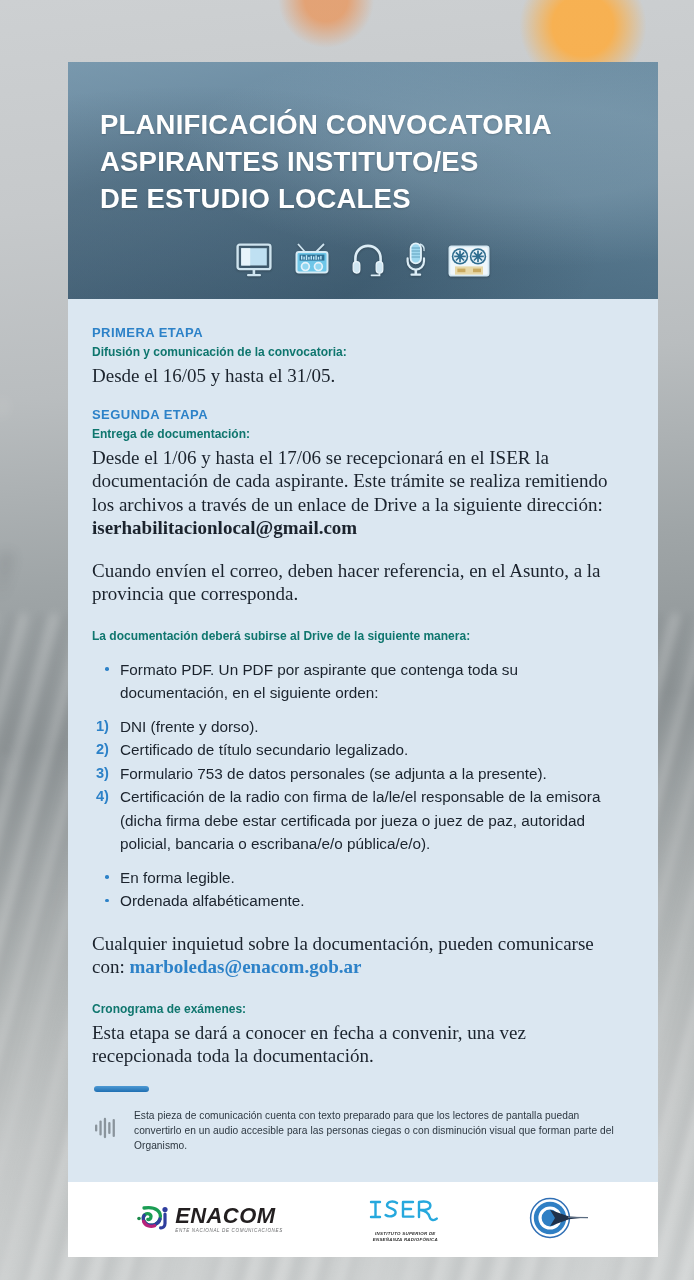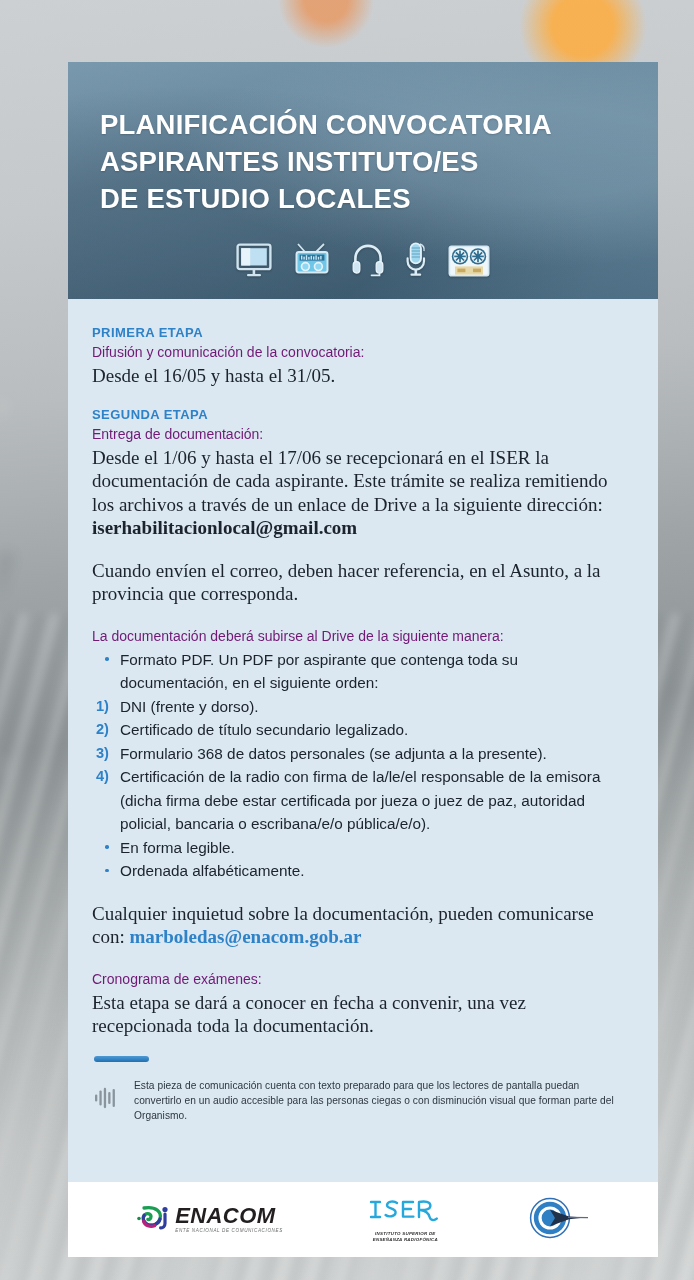--- a/index.html
+++ b/index.html
@@ -101,36 +101,36 @@
   .body { padding: 26px 28px 0 24px; }
 
   .etapa {
     color: #2d82c8;
     font-size: 13px;
     font-weight: 700;
     letter-spacing: .45px;
     margin-bottom: 1px;
   }
   .sub {
-    color: #701a75;
-    font-size: 14px;
-    font-weight: 400;
+    color: #0f766e;
+    font-size: 12px;
+    font-weight: 700;
     line-height: 23px;
   }
   p.txt {
     color: #1b232d;
     font-size: 19px;
     line-height: 23.5px;
     font-family: Liberation Serif, serif;
   }
   .mail { color: #2d82c8; font-weight: 700; }
   .gap { height: 19px; }
 
   
-  ul.blist, ol.nlist { list-style: none; }
+  ul.blist, ol.nlist { list-style: none; margin-top: 10px; }
   ul.blist li, ol.nlist li {
     position: relative;
     color: #1b232d;
     font-size: 15.3px;
     line-height: 23.5px;
     padding-left: 24px;
     margin-left: 4px;
   }
   ul.blist li .bullet {
     position: absolute;
@@ -332,21 +332,21 @@
       <li>
         <span class="num">1)</span>
         <span>DNI (frente y dorso).</span>
       </li>
       <li>
         <span class="num">2)</span>
         <span>Certificado de título secundario legalizado.</span>
       </li>
       <li>
         <span class="num">3)</span>
-        <span>Formulario 368 de datos personales (se adjunta a la presente).</span>
+        <span>Formulario 753 de datos personales (se adjunta a la presente).</span>
       </li>
       <li>
         <span class="num">4)</span>
         <span>Certificación de la radio con firma de la/le/el responsable de la emisora (dicha firma debe estar certificada por jueza o juez de paz, autoridad policial, bancaria o escribana/e/o pública/e/o).</span>
       </li>
     </ol>
 
     <ul class="blist">
       <li>
         <span class="bullet"></span>

